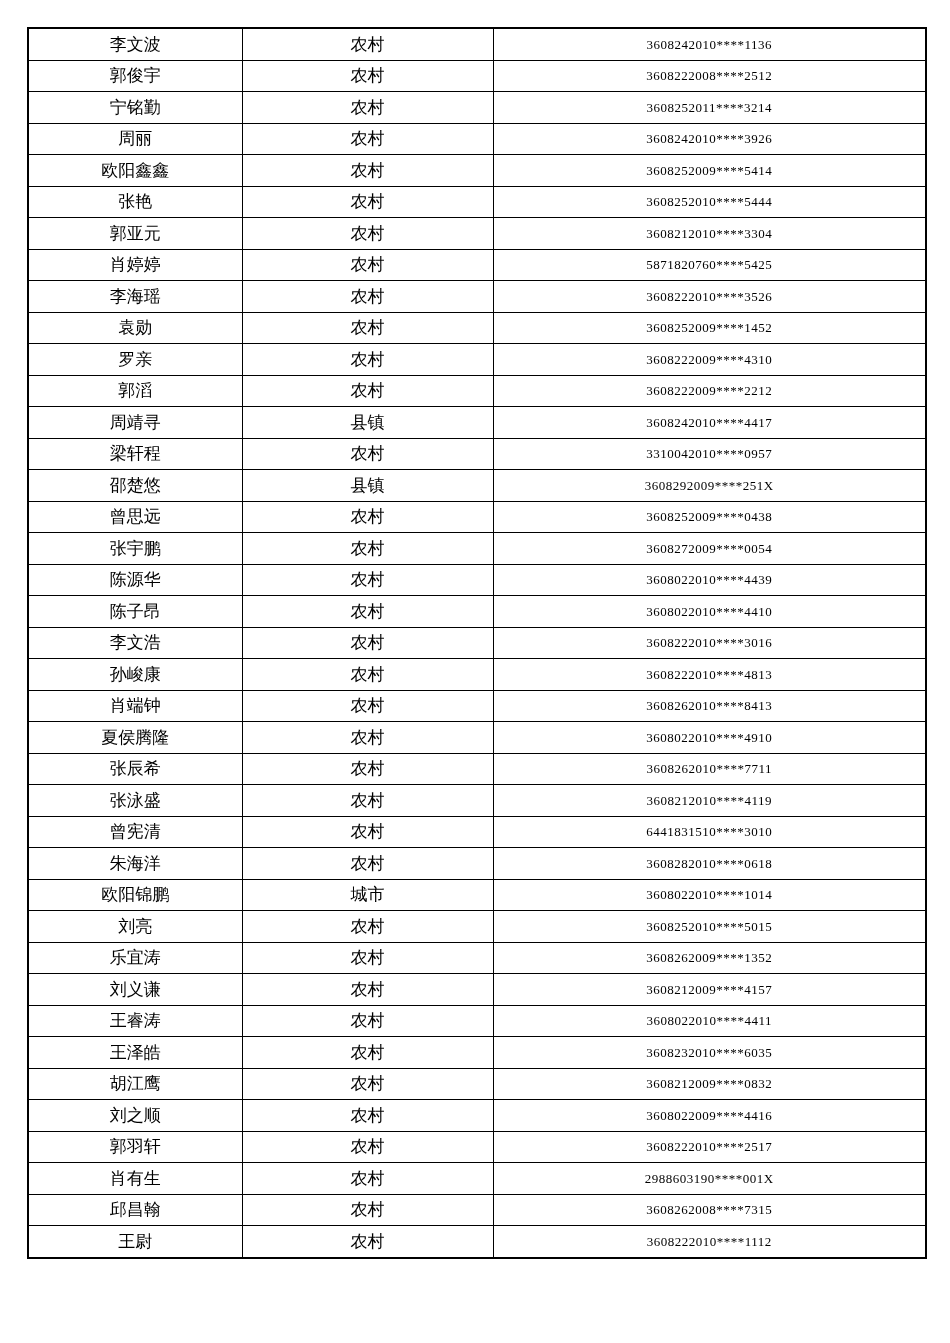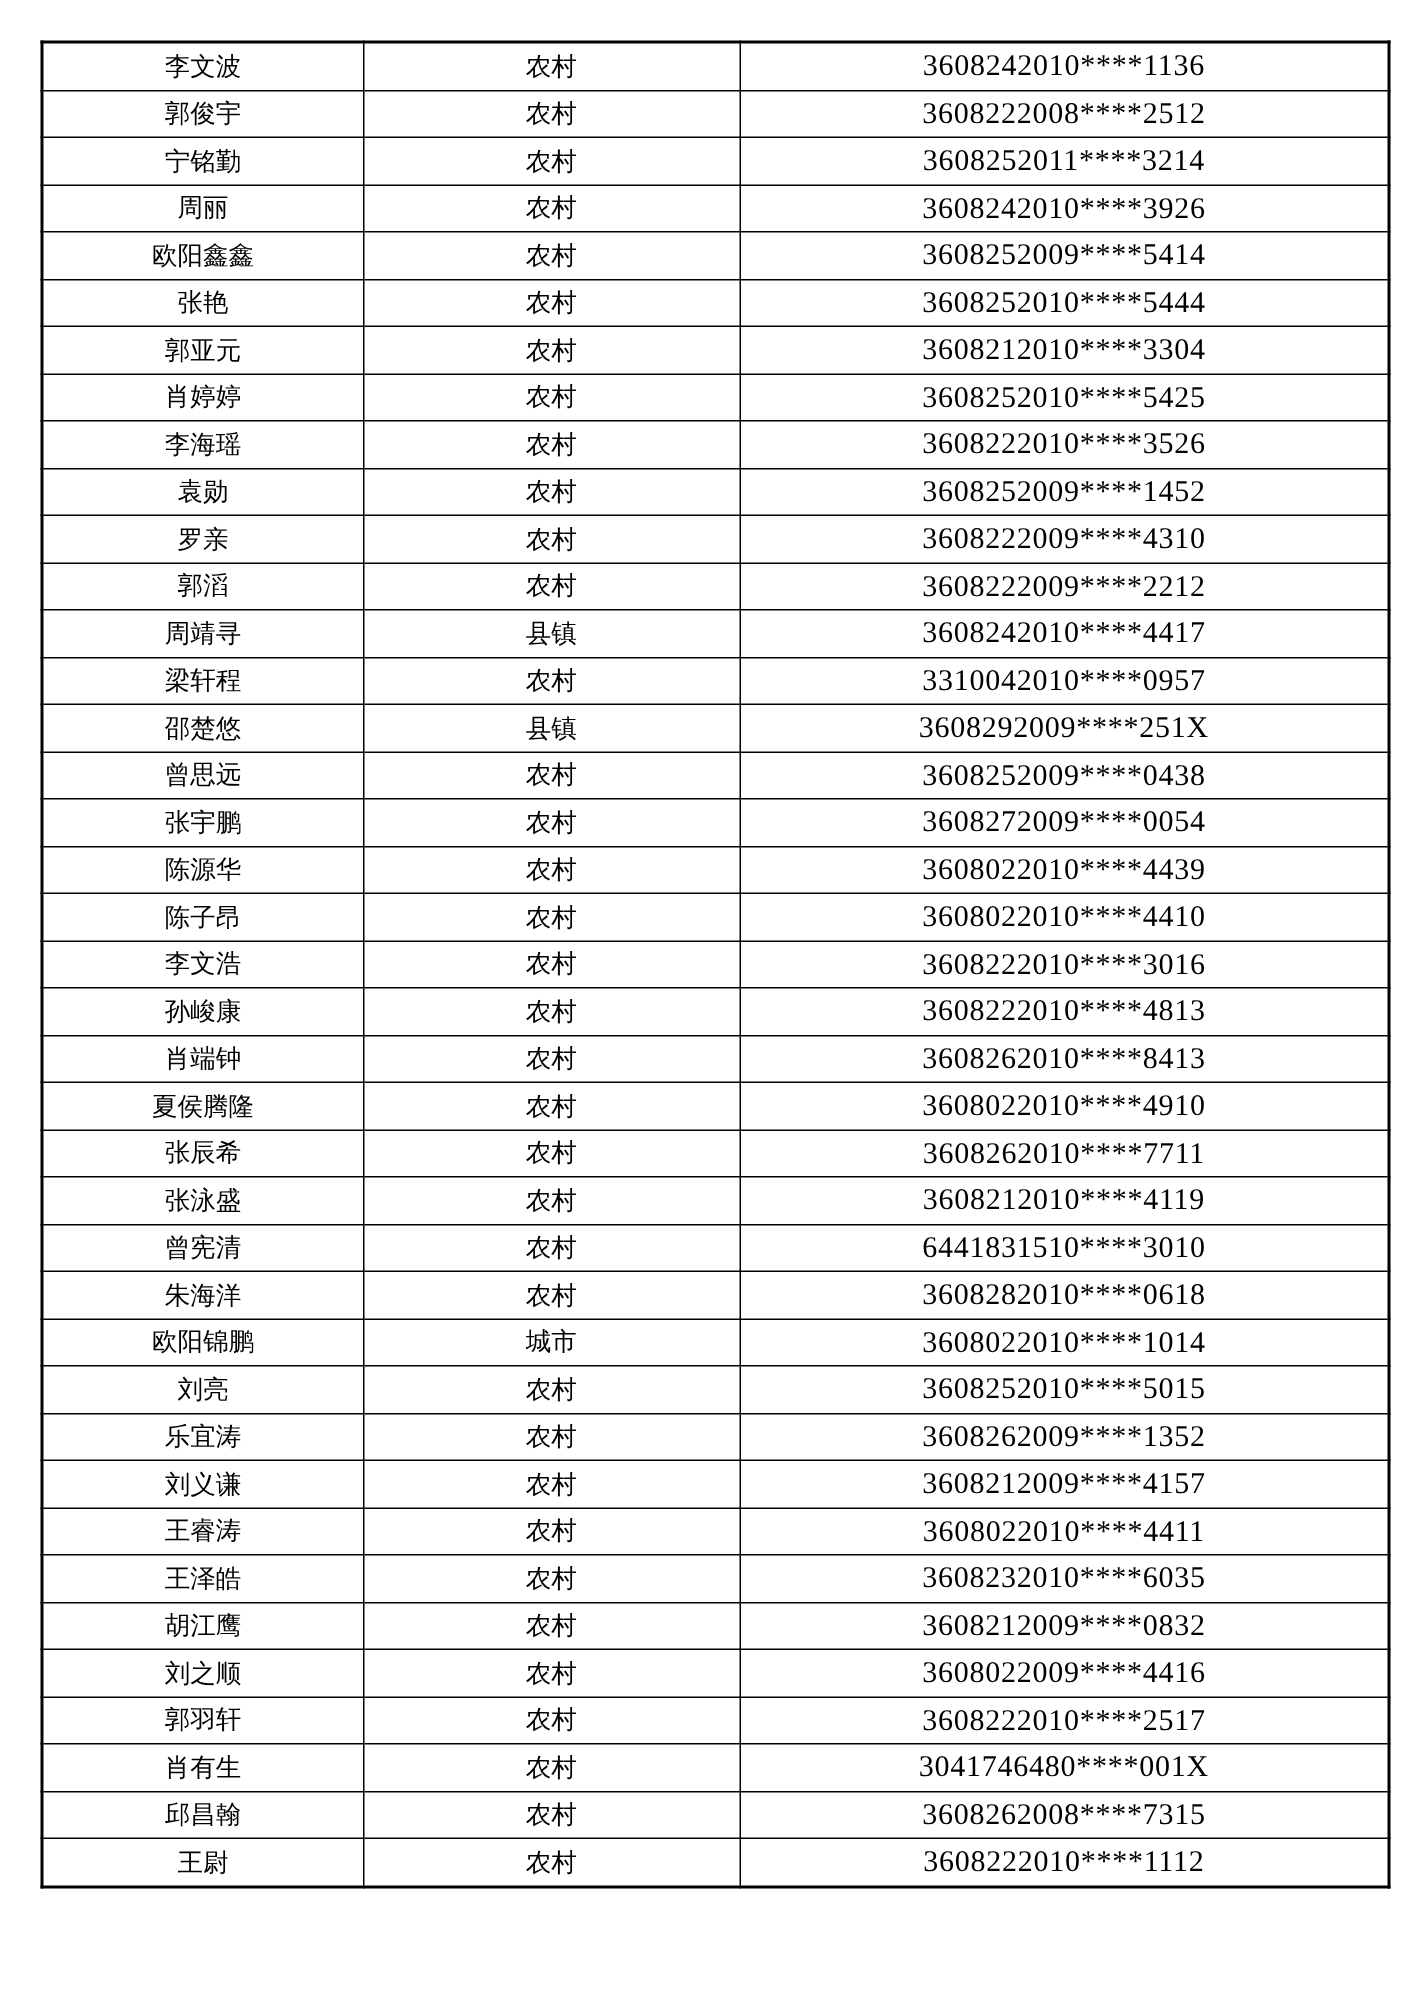--- a/index.html
+++ b/index.html
@@ -33,21 +33,21 @@
     height: 30.5px;
     padding: 0;
     text-align: center;
     vertical-align: middle;
     font-size: 17px;
     line-height: 1;
     white-space: nowrap;
     overflow: hidden;
   }
   table.roster td.cell-id {
-    font-size: 20px;
+    font-size: 13px;
     letter-spacing: 0.5px;
   }
 </style>
 </head>
 <body>
 
 <div class="page">
   <table class="roster">
     <colgroup>
       <col class="col-name">
@@ -86,21 +86,21 @@
           <td class="cell-id">3608252010****5444</td>
         </tr>
         <tr>
           <td class="cell-name">郭亚元</td>
           <td class="cell-residence">农村</td>
           <td class="cell-id">3608212010****3304</td>
         </tr>
         <tr>
           <td class="cell-name">肖婷婷</td>
           <td class="cell-residence">农村</td>
-          <td class="cell-id">3608252010****5425</td>
+          <td class="cell-id">5871820760****5425</td>
         </tr>
         <tr>
           <td class="cell-name">李海瑶</td>
           <td class="cell-residence">农村</td>
           <td class="cell-id">3608222010****3526</td>
         </tr>
         <tr>
           <td class="cell-name">袁勋</td>
           <td class="cell-residence">农村</td>
           <td class="cell-id">3608252009****1452</td>
@@ -231,21 +231,21 @@
           <td class="cell-id">3608022009****4416</td>
         </tr>
         <tr>
           <td class="cell-name">郭羽轩</td>
           <td class="cell-residence">农村</td>
           <td class="cell-id">3608222010****2517</td>
         </tr>
         <tr>
           <td class="cell-name">肖有生</td>
           <td class="cell-residence">农村</td>
-          <td class="cell-id">3041746480****001X</td>
+          <td class="cell-id">2988603190****001X</td>
         </tr>
         <tr>
           <td class="cell-name">邱昌翰</td>
           <td class="cell-residence">农村</td>
           <td class="cell-id">3608262008****7315</td>
         </tr>
         <tr>
           <td class="cell-name">王尉</td>
           <td class="cell-residence">农村</td>
           <td class="cell-id">3608222010****1112</td>

